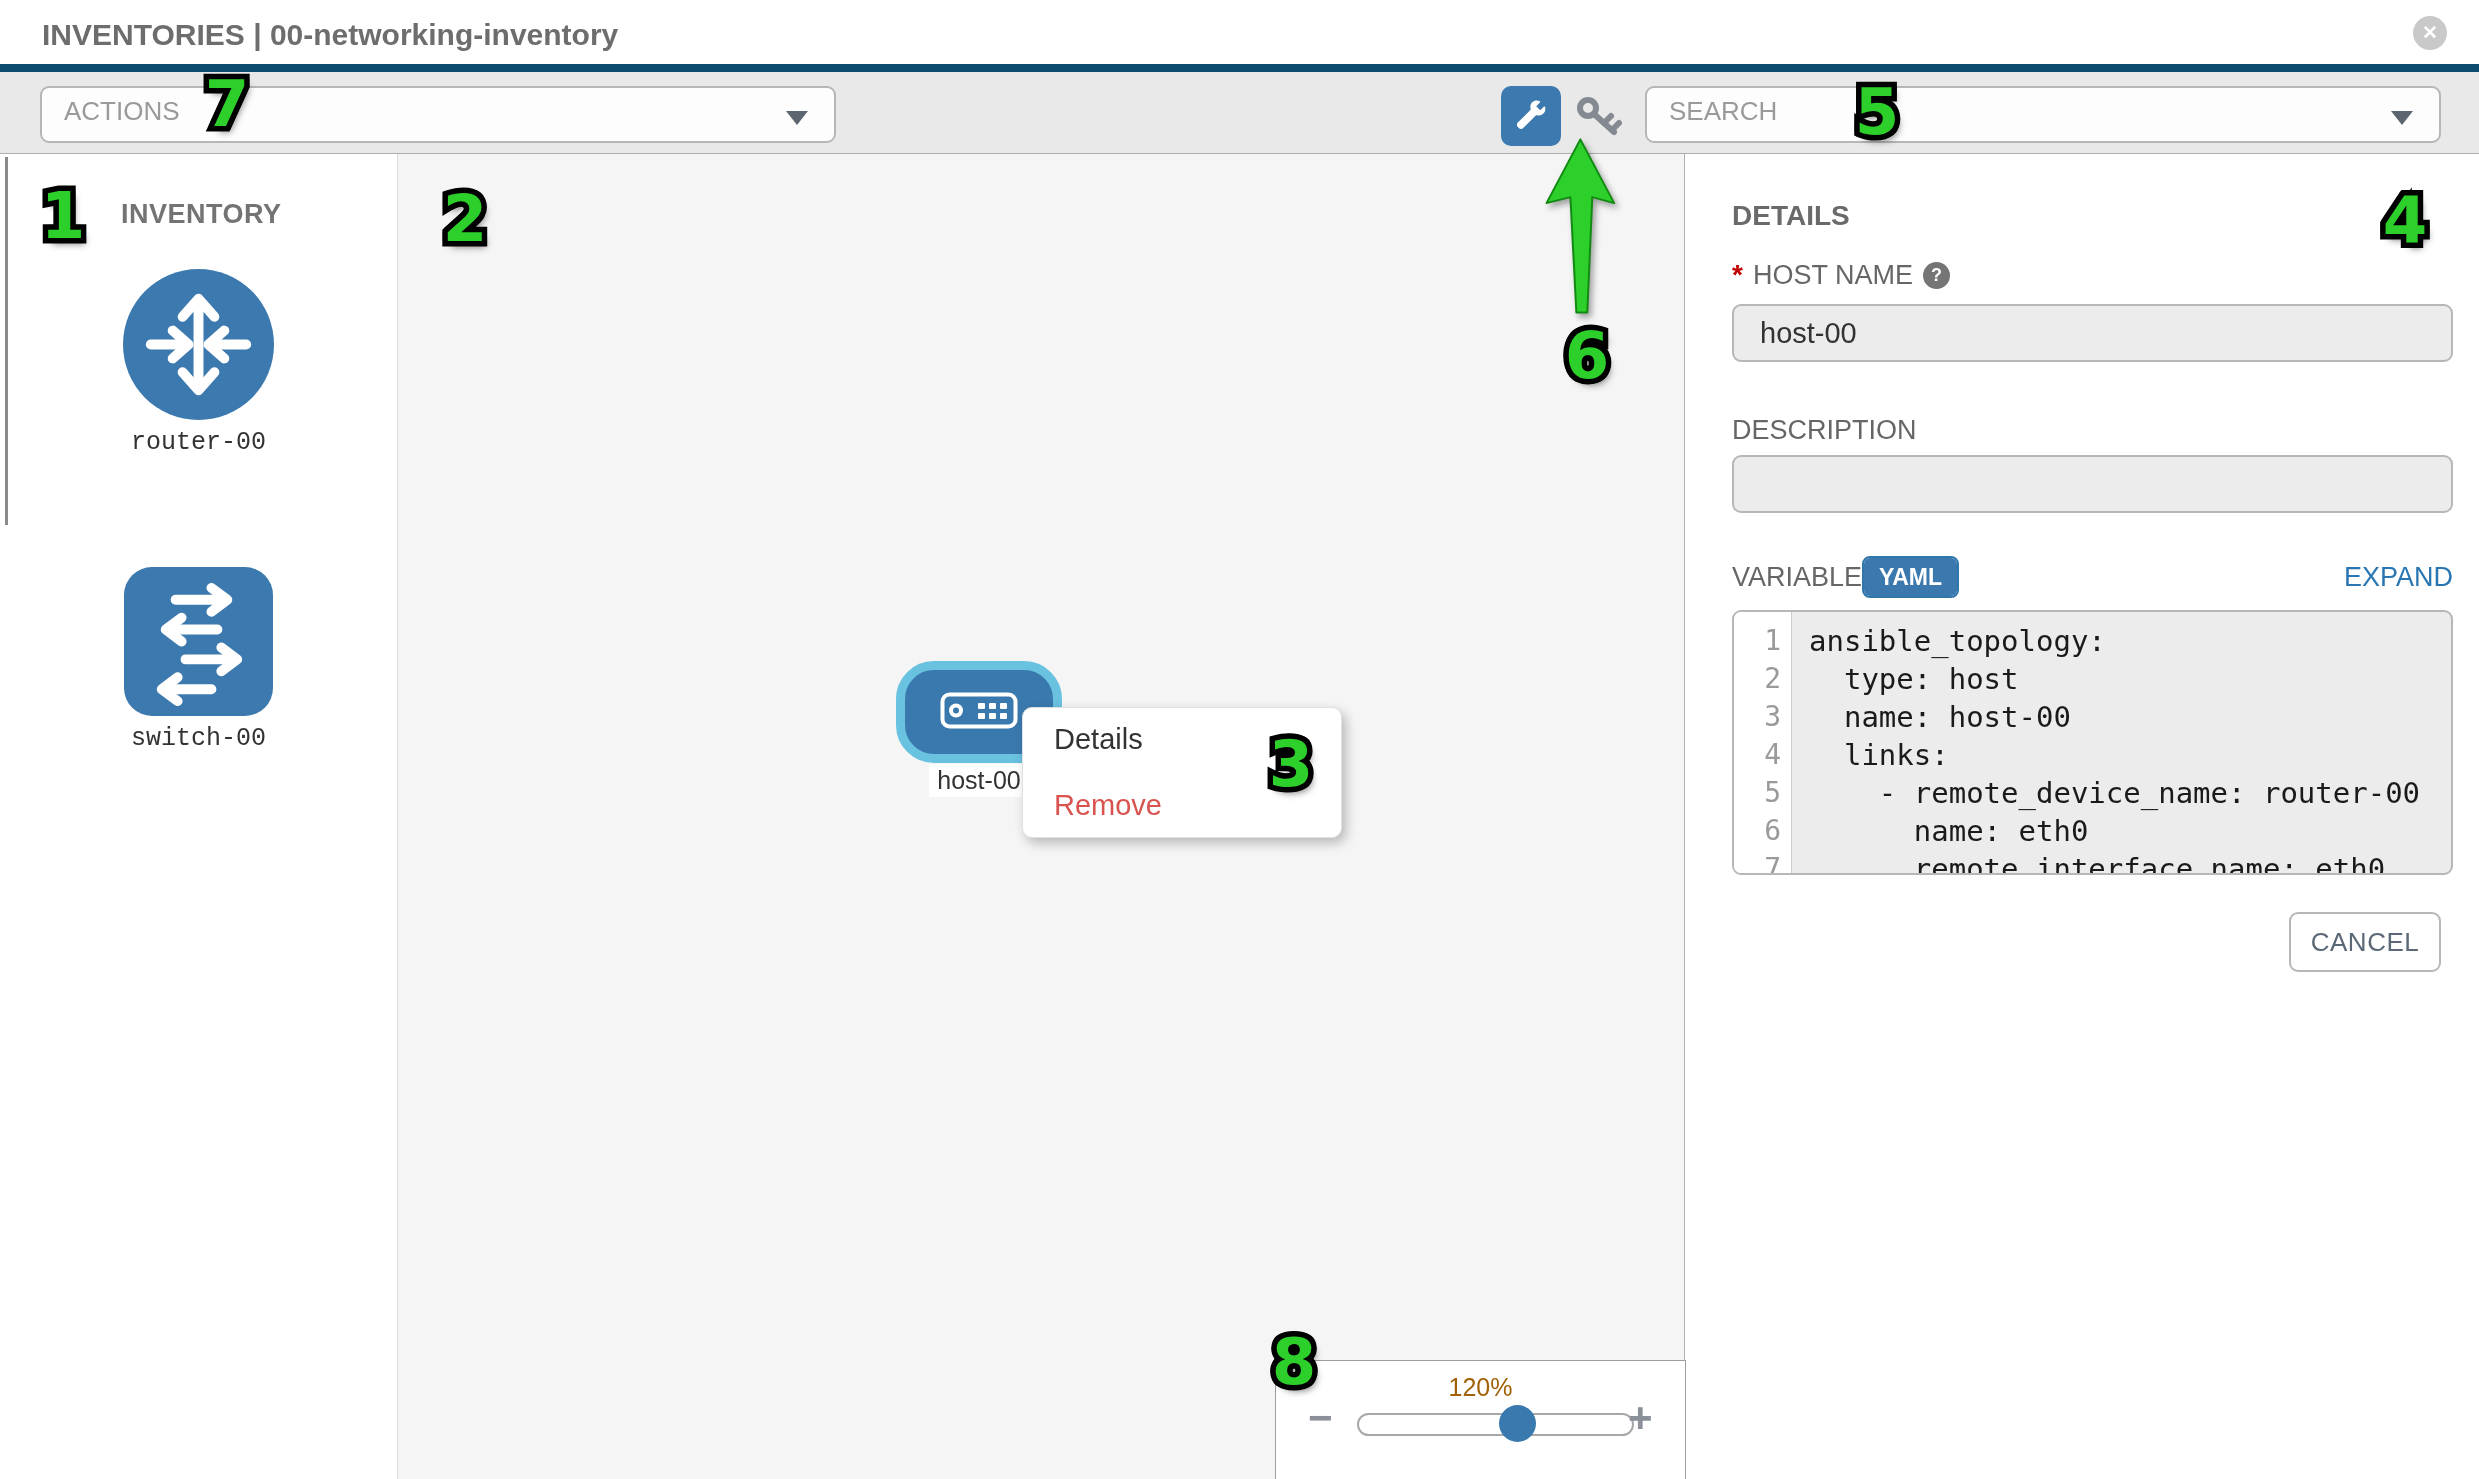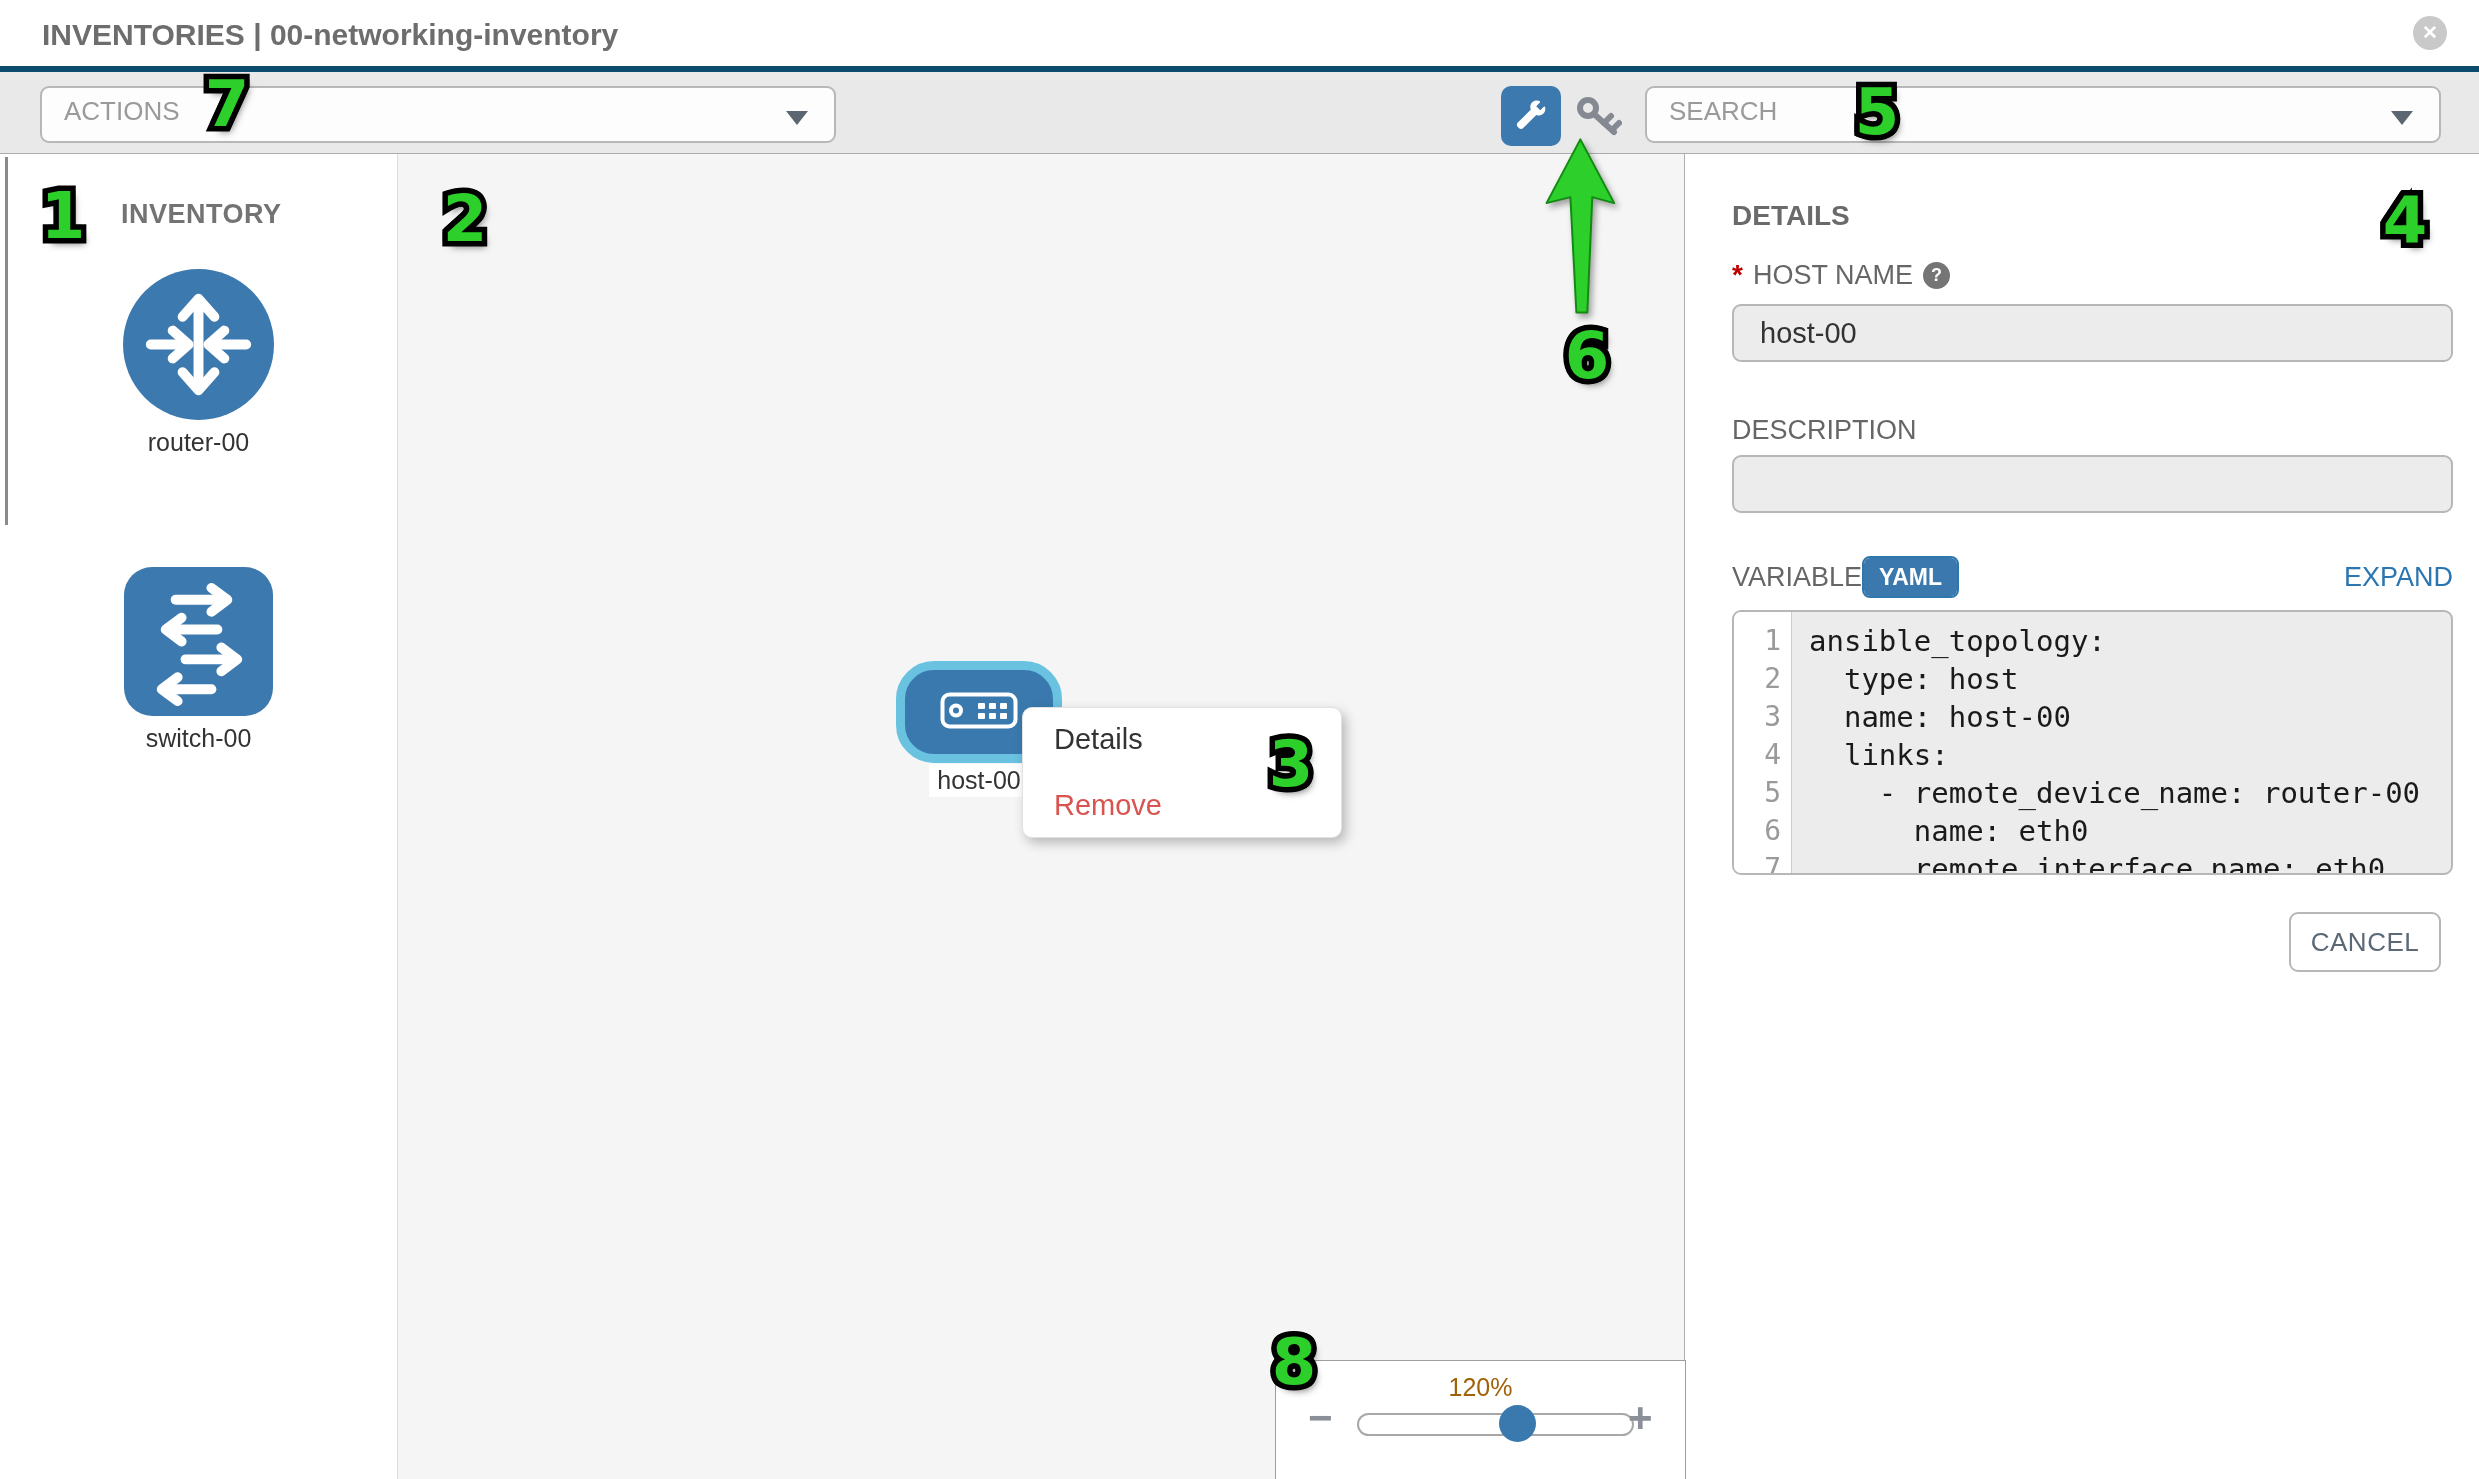--- a/index.html
+++ b/index.html
@@ -1,21 +1,21 @@
 <!DOCTYPE html>
 <html><head>
 <meta charset="utf-8">
 <style>
   * { margin:0; padding:0; box-sizing:border-box; }
   html,body { width:2480px; height:1480px; overflow:hidden; }
   body { font-family:"Liberation Sans", sans-serif; background:#fff; }
   #app { position:relative; width:2480px; height:1480px; overflow:hidden; background:#fff; }
 
   
-  .titlebar { position:absolute; left:0; top:0; width:2480px; height:72px; background:#fff; border-bottom:6px solid #0c4a6e; }
+  .titlebar { position:absolute; left:0; top:0; width:2480px; height:72px; background:#fff; border-bottom:8px solid #0c4a6e; }
   .page-title { position:absolute; left:42px; top:18px; font-size:30px; font-weight:bold; color:#6d6d6d; }
   .close-btn { position:absolute; right:33px; top:16px; width:34px; height:34px; border-radius:50%; background:#c9c9c9; color:#fff; font-size:19px; font-weight:bold; text-align:center; line-height:34px; cursor:pointer; }
 
   
   .toolbar { position:absolute; left:0; top:72px; width:2480px; height:82px; background:#e9e9e9; border-bottom:1px solid #adadad; }
   .select-box { position:absolute; top:14px; height:57px; background:#fdfdfd; border:2px solid #b7b7b7; border-radius:9px; }
   .select-box .ph { position:absolute; left:22px; top:8px; font-size:26px; color:#9a9a9a; }
   .caret { position:absolute; right:26px; top:23px; width:0; height:0; border-left:11px solid transparent; border-right:11px solid transparent; border-top:14px solid #5c6670; }
   .actions-select { left:40px; width:796px; }
   .search-select { left:1645px; width:796px; }
@@ -25,21 +25,21 @@
 
   
   .left-panel { position:absolute; left:0; top:154px; width:398px; height:1325px; background:#fff; border-right:1px solid #dcdcdc; }
   .scroll-line { position:absolute; left:5px; top:3px; width:3px; height:368px; background:#8a8a8a; }
   .inv-title { position:absolute; left:121px; top:45px; font-size:27px; font-weight:bold; color:#737373; letter-spacing:0.5px; }
   .device { position:absolute; cursor:pointer; text-align:center; }
   .device-router { left:123px; top:115px; width:151px; }
   .device-switch { left:124px; top:413px; width:149px; }
   .router-shape { width:151px; height:151px; border-radius:50%; background:#3c79ae; }
   .switch-shape { width:149px; height:149px; border-radius:28px; background:#3c79ae; }
-  .device-label { margin-top:8px; font-size:25px; color:#333; }
+  .device-label { margin-top:8px; font-size:25px; color:#333;font-family:Liberation Mono, monospace; }
 
   
   .canvas { position:absolute; left:398px; top:154px; width:1287px; height:1325px; background:#f5f5f5; border-right:1px solid #b0b0b0; }
   .host-node { position:absolute; left:498px; top:507px; width:166px; height:102px; background:#3a79ae; border:9px solid #69c2e0; border-radius:38px; cursor:pointer; display:flex; align-items:center; justify-content:center; }
   .host-label { position:absolute; left:531px; top:610px; width:100px; background:#fff; text-align:center; font-size:25px; color:#333; padding:2px 0; }
   .context-menu { position:absolute; left:624px; top:553px; width:320px; height:131px; background:#fff; border:1px solid #e2e2e2; border-radius:10px; box-shadow:4px 5px 12px rgba(0,0,0,0.25); display:flex; flex-direction:column; justify-content:space-evenly; padding-left:31px; }
   .menu-item { font-size:29px; color:#333; cursor:pointer; }
   .menu-item.danger { color:#d9534f;margin-top:18px; }
 
   .zoom-panel { position:absolute; left:877px; top:1206px; width:411px; height:139px; background:#fff; border:1px solid #9e9e9e; }

